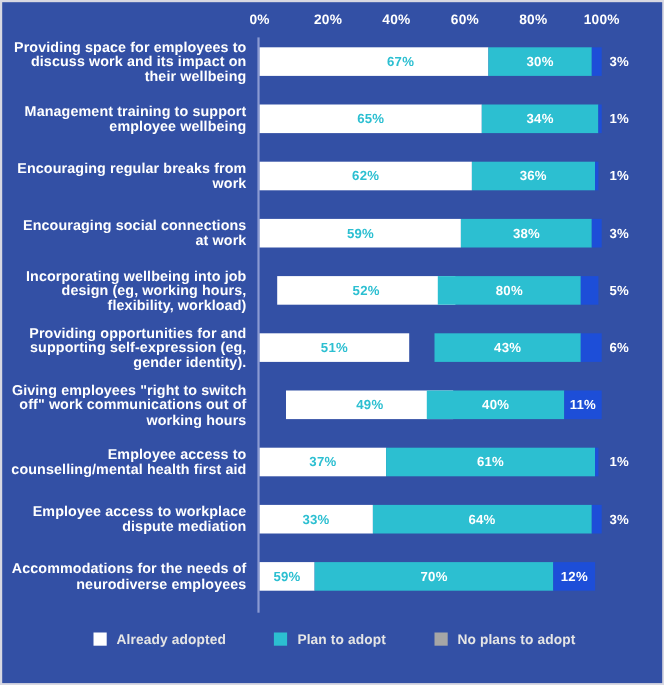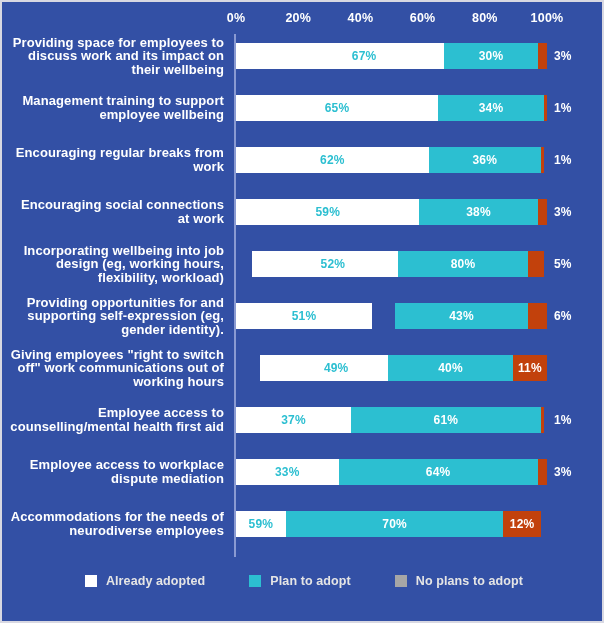--- a/index.html
+++ b/index.html
@@ -94,21 +94,21 @@
     height: 26px;
     display: flex;
     align-items: center;
     justify-content: center;
     box-sizing: border-box;
     overflow: visible;
     white-space: nowrap;
   }
   .seg-adopted   { background: #ffffff; }
   .seg-plan      { background: #2cbfd1; }
-  .seg-noplan    { background: #c2410c; }
+  .seg-noplan    { background: #1d4ed8; }
 
   .seg-val {
     font-size: 12px;
     font-weight: bold;
     letter-spacing: 0.2px;
   }
   .val-on-white { color: #2cbfd1; }
   .val-on-teal  { color: #ffffff; }
   .val-on-grey  { color: #ffffff; }
 

